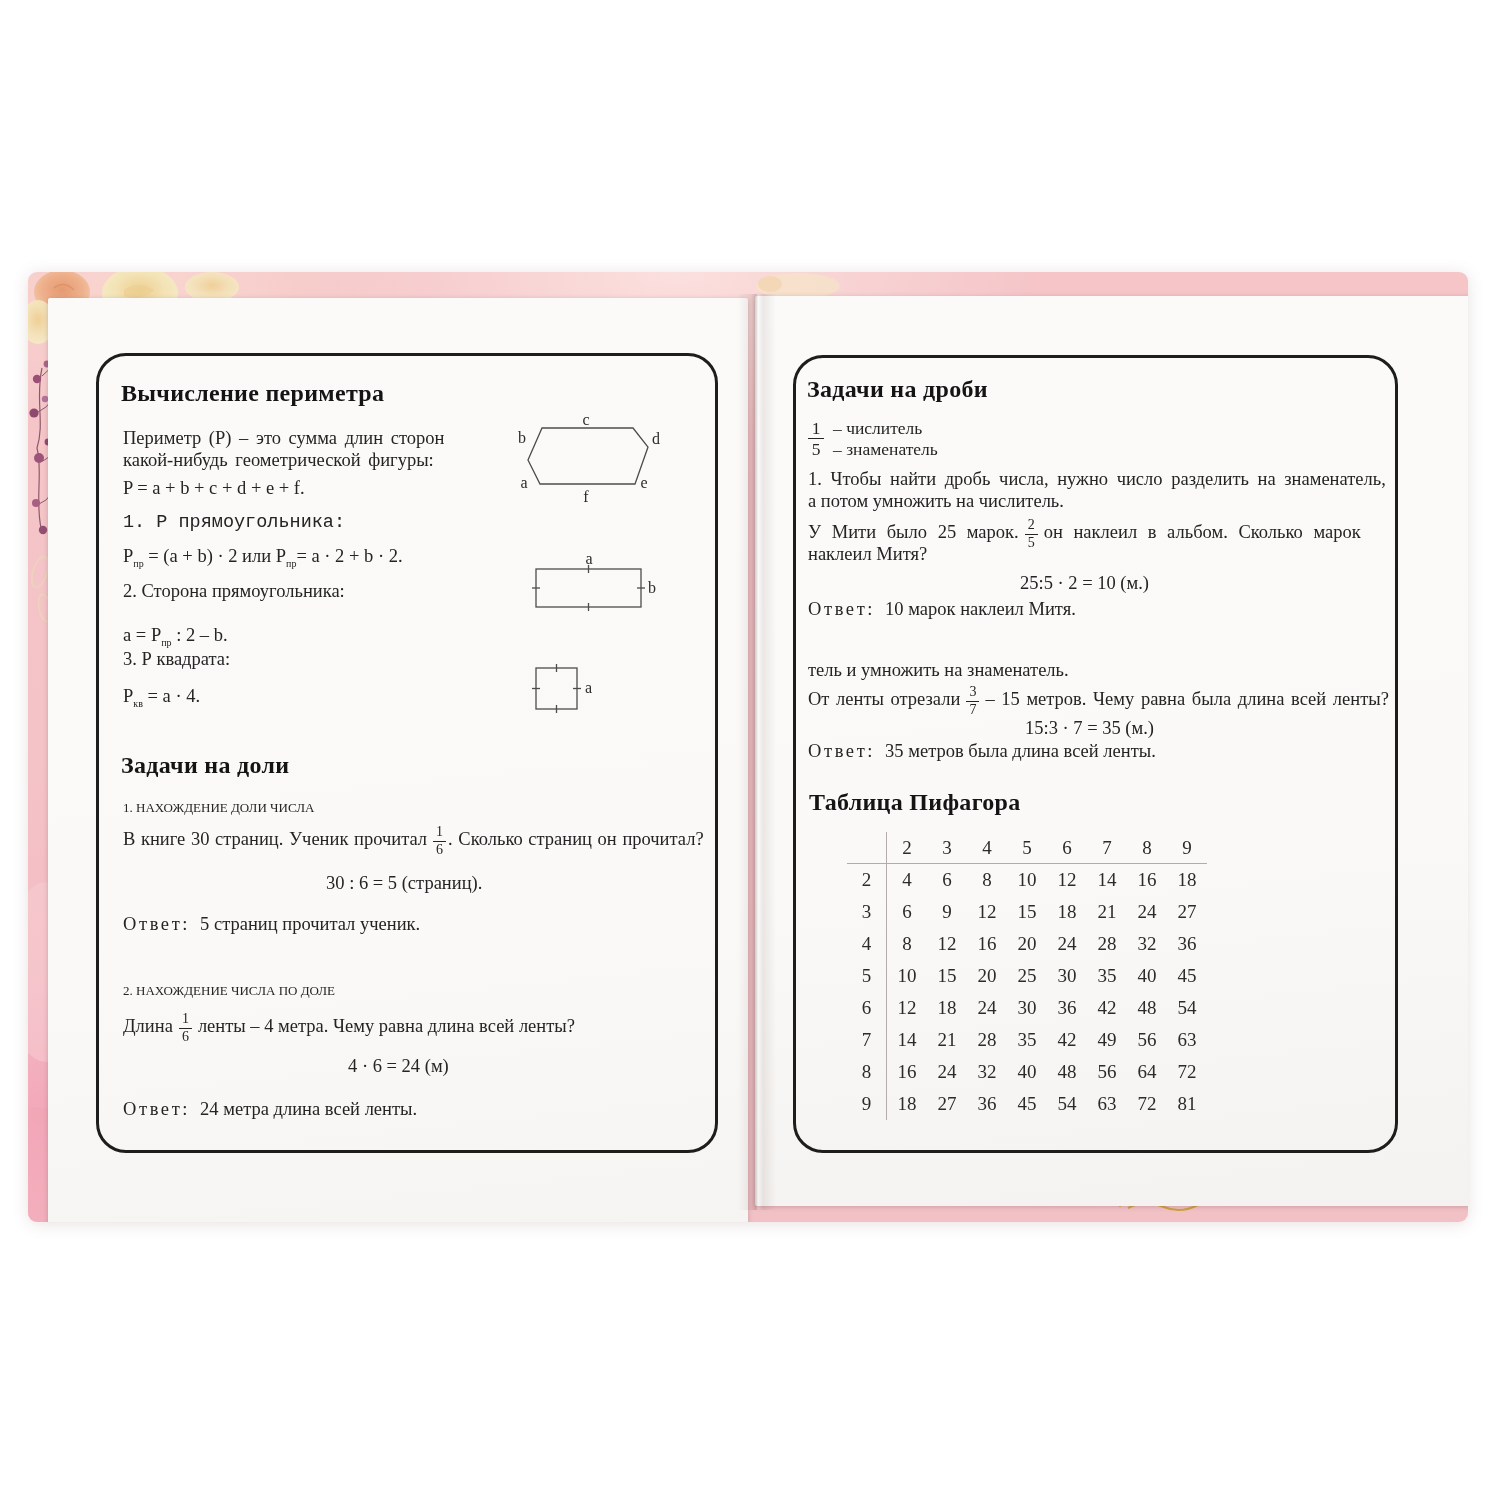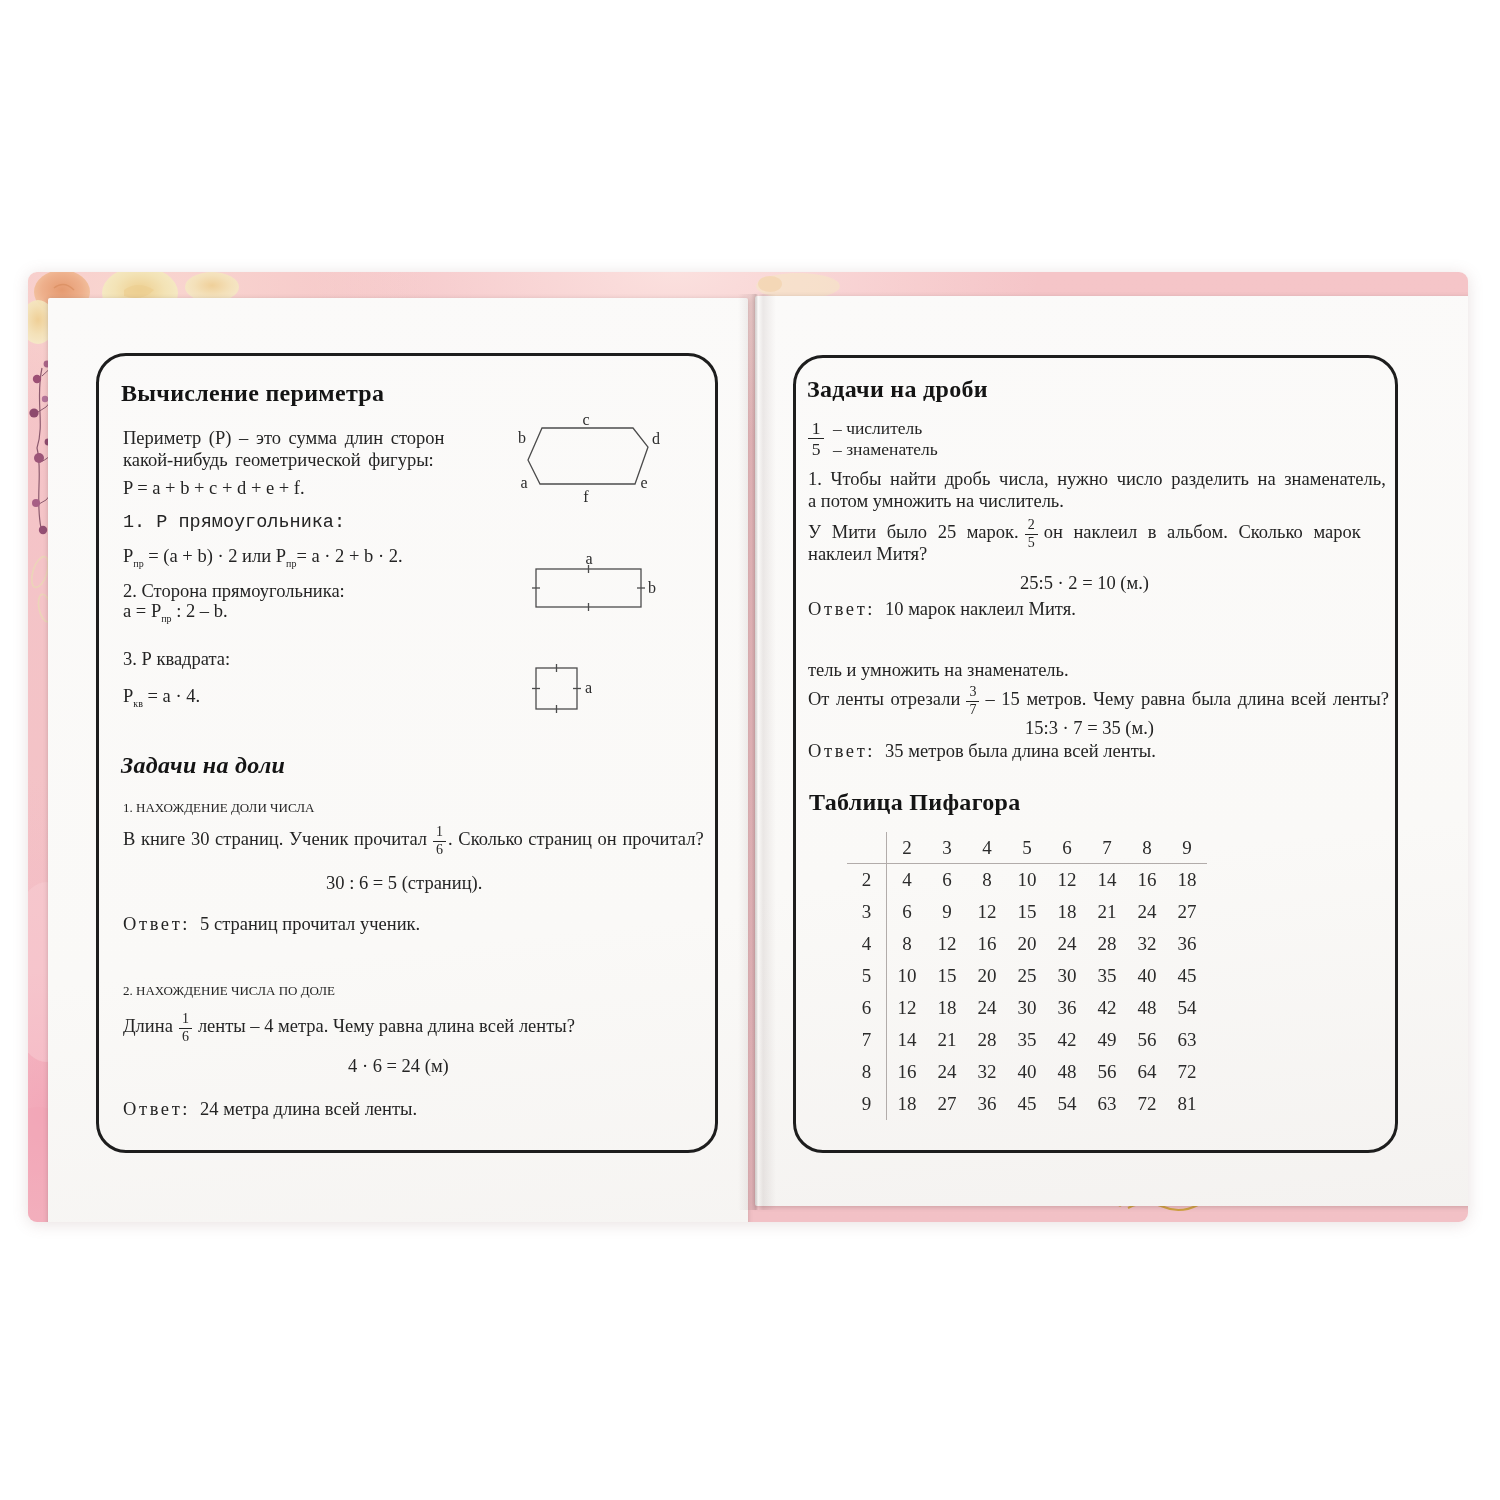--- a/index.html
+++ b/index.html
@@ -155,21 +155,21 @@
     <div class="t" style="left:75px;top:179px;">P = a + b + c + d + e + f.</div>
 
     <div class="t" style="left:75px;top:214px;font-family:Liberation Mono, monospace;">1. Р прямоугольника:</div>
 
     <div class="t" style="left:75px;top:247px;">
       <span>P</span><sub class="sb">пр</sub><span> = (a + b) · 2 или P</span><sub class="sb">пр</sub><span>= a · 2 + b · 2.</span>
     </div>
 
     <div class="t" style="left:75px;top:282px;">2. Сторона прямоугольника:</div>
 
-    <div class="t" style="left:75px;top:302px;text-align:right;">
+    <div class="t" style="left:75px;top:326px;text-align:right;">
       <span>a = P</span><sub class="sb">пр</sub><span> : 2 – b.</span>
     </div>
 
     <div class="t" style="left:75px;top:350px;">3. Р квадрата:</div>
 
     <div class="t" style="left:75px;top:387px;">
       <span>P</span><sub class="sb">кв</sub><span> = a · 4.</span>
     </div>
 
     <svg class="fig" style="left:468px;top:112px;" width="150" height="95" viewBox="0 0 150 95">
@@ -194,21 +194,21 @@
 
     <svg class="fig" style="left:481px;top:362px;" width="72" height="58" viewBox="0 0 72 58">
       <rect x="7" y="8" width="41" height="41"></rect>
       <line x1="27.5" y1="4" x2="27.5" y2="12"></line>
       <line x1="27.5" y1="45" x2="27.5" y2="53"></line>
       <line x1="3" y1="28.5" x2="11" y2="28.5"></line>
       <line x1="44" y1="28.5" x2="52" y2="28.5"></line>
       <text x="56" y="33">a</text>
     </svg>
 
-    <div class="h1" style="left:73px;top:454px;font-style:italic;">Задачи на доли</div>
+    <div class="h1" style="left:73px;top:454px;">Задачи на доли</div>
 
     <div class="t up" style="left:75px;top:499px;">1. НАХОЖДЕНИЕ ДОЛИ ЧИСЛА</div>
 
     <div class="t" style="left:75px;top:527px;word-spacing:1px;">
       <span>В книге 30 страниц. Ученик прочитал</span><span class="frac" style="margin-right:2px;"><span class="fn">1</span><span class="fd">6</span></span><span>. Сколько страниц он прочитал?</span>
     </div>
 
     <div class="t" style="left:278px;top:574px;">30 : 6 = 5 (страниц).</div>
 
     <div class="t" style="left:75px;top:615px;">

